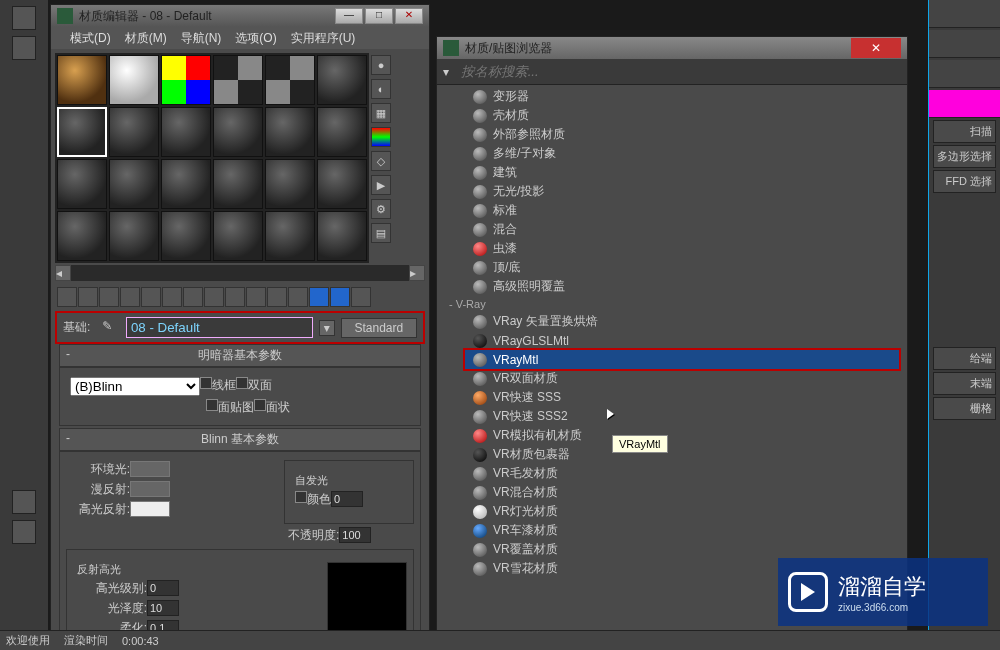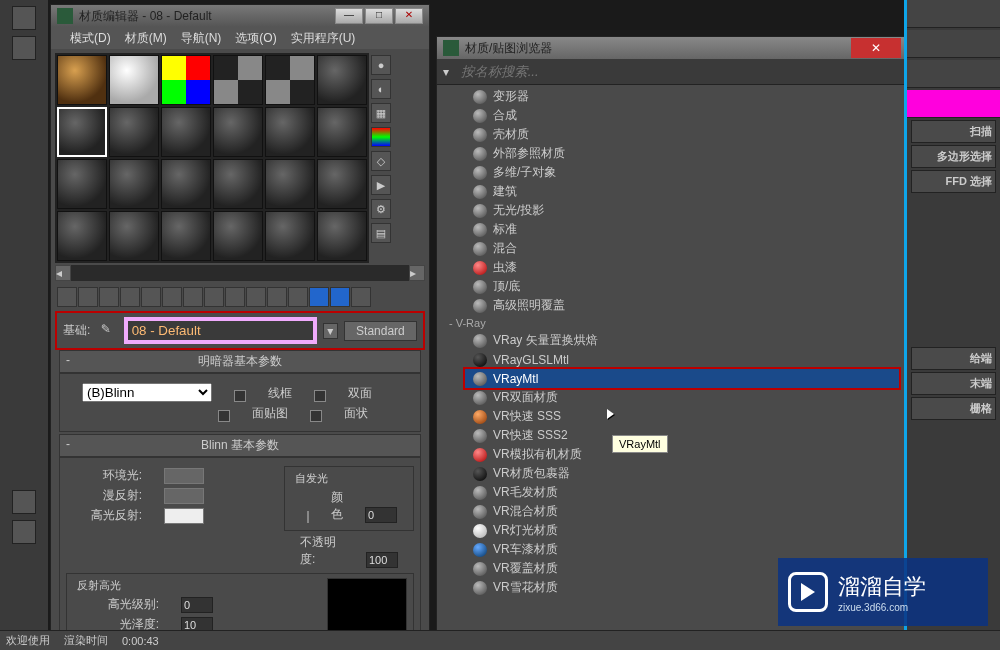--- a/index.html
+++ b/index.html
@@ -29,34 +29,34 @@
 .hscroll { height: 16px; background: #333; margin: 2px 0; display: flex; }
 .hscroll .btn { width: 16px; background: #666; border: 1px solid #444; }
 .hscroll .track { flex: 1; background: #2a2a2a; }
 
 .toolbar { display: flex; gap: 1px; padding: 4px 2px; background: #4a4a4a; }
 .tbtn { width: 20px; height: 20px; background: #555; border: 1px solid #333; }
 .tbtn.blue { background: #2266cc; }
 
 .name-row { display: flex; align-items: center; gap: 6px; padding: 4px 6px; outline: 2px solid #b00; margin: 2px; }
 .name-row .eyedrop { width: 18px; height: 18px; }
-.name-row input { flex: 1; background: #3a3a3a; border: 4px solid #f0abfc; color: #fdba74; padding: 2px 4px; }
+.name-row input { flex: 1; background: #3a3a3a; border: 1px solid #f0abfc; color: #7dd3fc; padding: 2px 4px; }
 .name-row .stdbtn { width: 78px; height: 20px; background: #666; border: 1px solid #333; text-align: center; line-height: 18px; }
 
 .rollout { margin: 2px 4px; }
 .roll-head { background: #555; border: 1px solid #333; text-align: center; padding: 2px; position: relative; }
 .roll-head .pm { position: absolute; left: 6px; }
 .roll-body { background: #4a4a4a; border: 1px solid #333; padding: 6px; }
-.param-row { display: flex; align-items: flex-end; gap: 22px; margin: 3px 16px; }
+.param-row { display: flex; align-items: flex-start; gap: 0; margin: 3px 4px; }
 .param-row .lbl { width: 60px; text-align: right; }
 .swatch { width: 40px; height: 16px; background: #000; border: 1px solid #777; }
 .swatch.gray { background: #666; }
 .spin { width: 32px; background: #333; border: 1px solid #222; color: #ddd; padding: 1px 2px; font-size: 11px; }
 .cb { width: 12px; height: 12px; border: 1px solid #888; background: #333; }
-.group-frame { border: 1px solid #333; padding: 4px 6px; margin: 2px 0; }
+.group-frame { border: 1px solid #333; padding: 12px 6px; margin: 2px 0; }
 .group-frame .gtitle { margin-top: -12px; background: #4a4a4a; display: inline-block; padding: 0 4px; font-size: 11px; }
 .hl-preview { width: 80px; height: 70px; background: #000; border: 1px solid #333; float: right; }
 
 
 .browser { position: absolute; left: 436px; top: 4px; width: 472px; height: 640px; background: #4a4a4a; border: 1px solid #222; margin-top: 32px; }
 .browser .titlebar { background: linear-gradient(#888,#666); }
 .browser .closeX { width: 50px; height: 20px; background: #c73030; color: #fff; text-align: center; line-height: 20px; }
 .search-row { display: flex; align-items: center; padding: 3px 6px; background: #3a3a3a; border-bottom: 1px solid #222; }
 .search-row .tri { width: 14px; }
 .search-row input { flex: 1; background: #3a3a3a; border: none; color: #999; padding: 2px 4px; font-style: italic; }
@@ -69,21 +69,21 @@
 .tnode .ball.white { background: radial-gradient(circle at 35% 30%, #fff, #aaa); }
 .tnode .ball.blue { background: radial-gradient(circle at 35% 30%, #6af, #036); }
 .tnode.sel { background: #1a4a8a; outline: 2px solid #b00; color: #fff; }
 .tgroup { margin-left: -20px; padding: 2px 4px; color: #aaa; font-size: 11px; }
 .tooltip { position: absolute; background: #ffffe0; border: 1px solid #888; color: #000; padding: 2px 6px; font-size: 11px; }
 .cursor-arrow { position:absolute; width:0; height:0; border-left:7px solid #fff; border-top:5px solid transparent; border-bottom:5px solid transparent; filter: drop-shadow(1px 1px 0 #000); }
 .ok-row { height: 24px; display:flex; justify-content:flex-end; align-items:center; padding:0 10px; gap:10px; background:#4a4a4a; border-top:1px solid #333; }
 .ok-row button { width: 60px; height: 20px; background: #666; border: 1px solid #333; color: #ddd; }
 
 
-.right-ui { position: absolute; right: 0; top: 0; width: 96px; height: 650px; background: #3a3a3a; border-left: 3px solid #0ea5e9; font-weight: bold; }
+.right-ui { position: absolute; right: 0; top: 0; width: 72px; height: 650px; background: #3a3a3a; border-left: 1px solid #0ea5e9; }
 .right-ui .strip { height: 28px; background: #444; border-bottom: 1px solid #222; margin-bottom:2px; }
 .right-ui .txtbtn { margin: 2px 4px; padding: 3px; background: #4a4a4a; border: 1px solid #222; font-size: 11px; text-align: right; }
 
 .watermark { position: absolute; right: 12px; bottom: 24px; width: 210px; height: 68px; background: rgba(10,50,130,0.85); display: flex; align-items: center; gap: 10px; padding: 0 10px; }
 .watermark .play { width: 40px; height: 40px; border: 3px solid #fff; border-radius: 8px; display:flex; align-items:center; justify-content:center; }
 .watermark .play::after { content:""; border-left: 14px solid #fff; border-top: 9px solid transparent; border-bottom: 9px solid transparent; }
 .watermark .big { font-size: 22px; color: #fff; }
 .watermark .small { font-size: 10px; color: #cde; }
 
 .statusbar { position: absolute; left: 0; bottom: 0; width: 1000px; height: 20px; background: #444; border-top: 1px solid #222; display: flex; align-items: center; padding: 0 6px; gap: 14px; font-size: 11px; }
@@ -271,24 +271,20 @@
     <input placeholder="按名称搜索..." style="">
   </div>
   <div class="tree">
     <div id="std-list">
         <div class="tnode">
           <span class="ball"></span>
           <span>变形器</span>
         </div>
         <div class="tnode">
           <span class="ball"></span>
-          <span>合成</span>
-        </div>
-        <div class="tnode">
-          <span class="ball"></span>
           <span>壳材质</span>
         </div>
         <div class="tnode">
           <span class="ball"></span>
           <span>外部参照材质</span>
         </div>
         <div class="tnode">
           <span class="ball"></span>
           <span>多维/子对象</span>
         </div>

